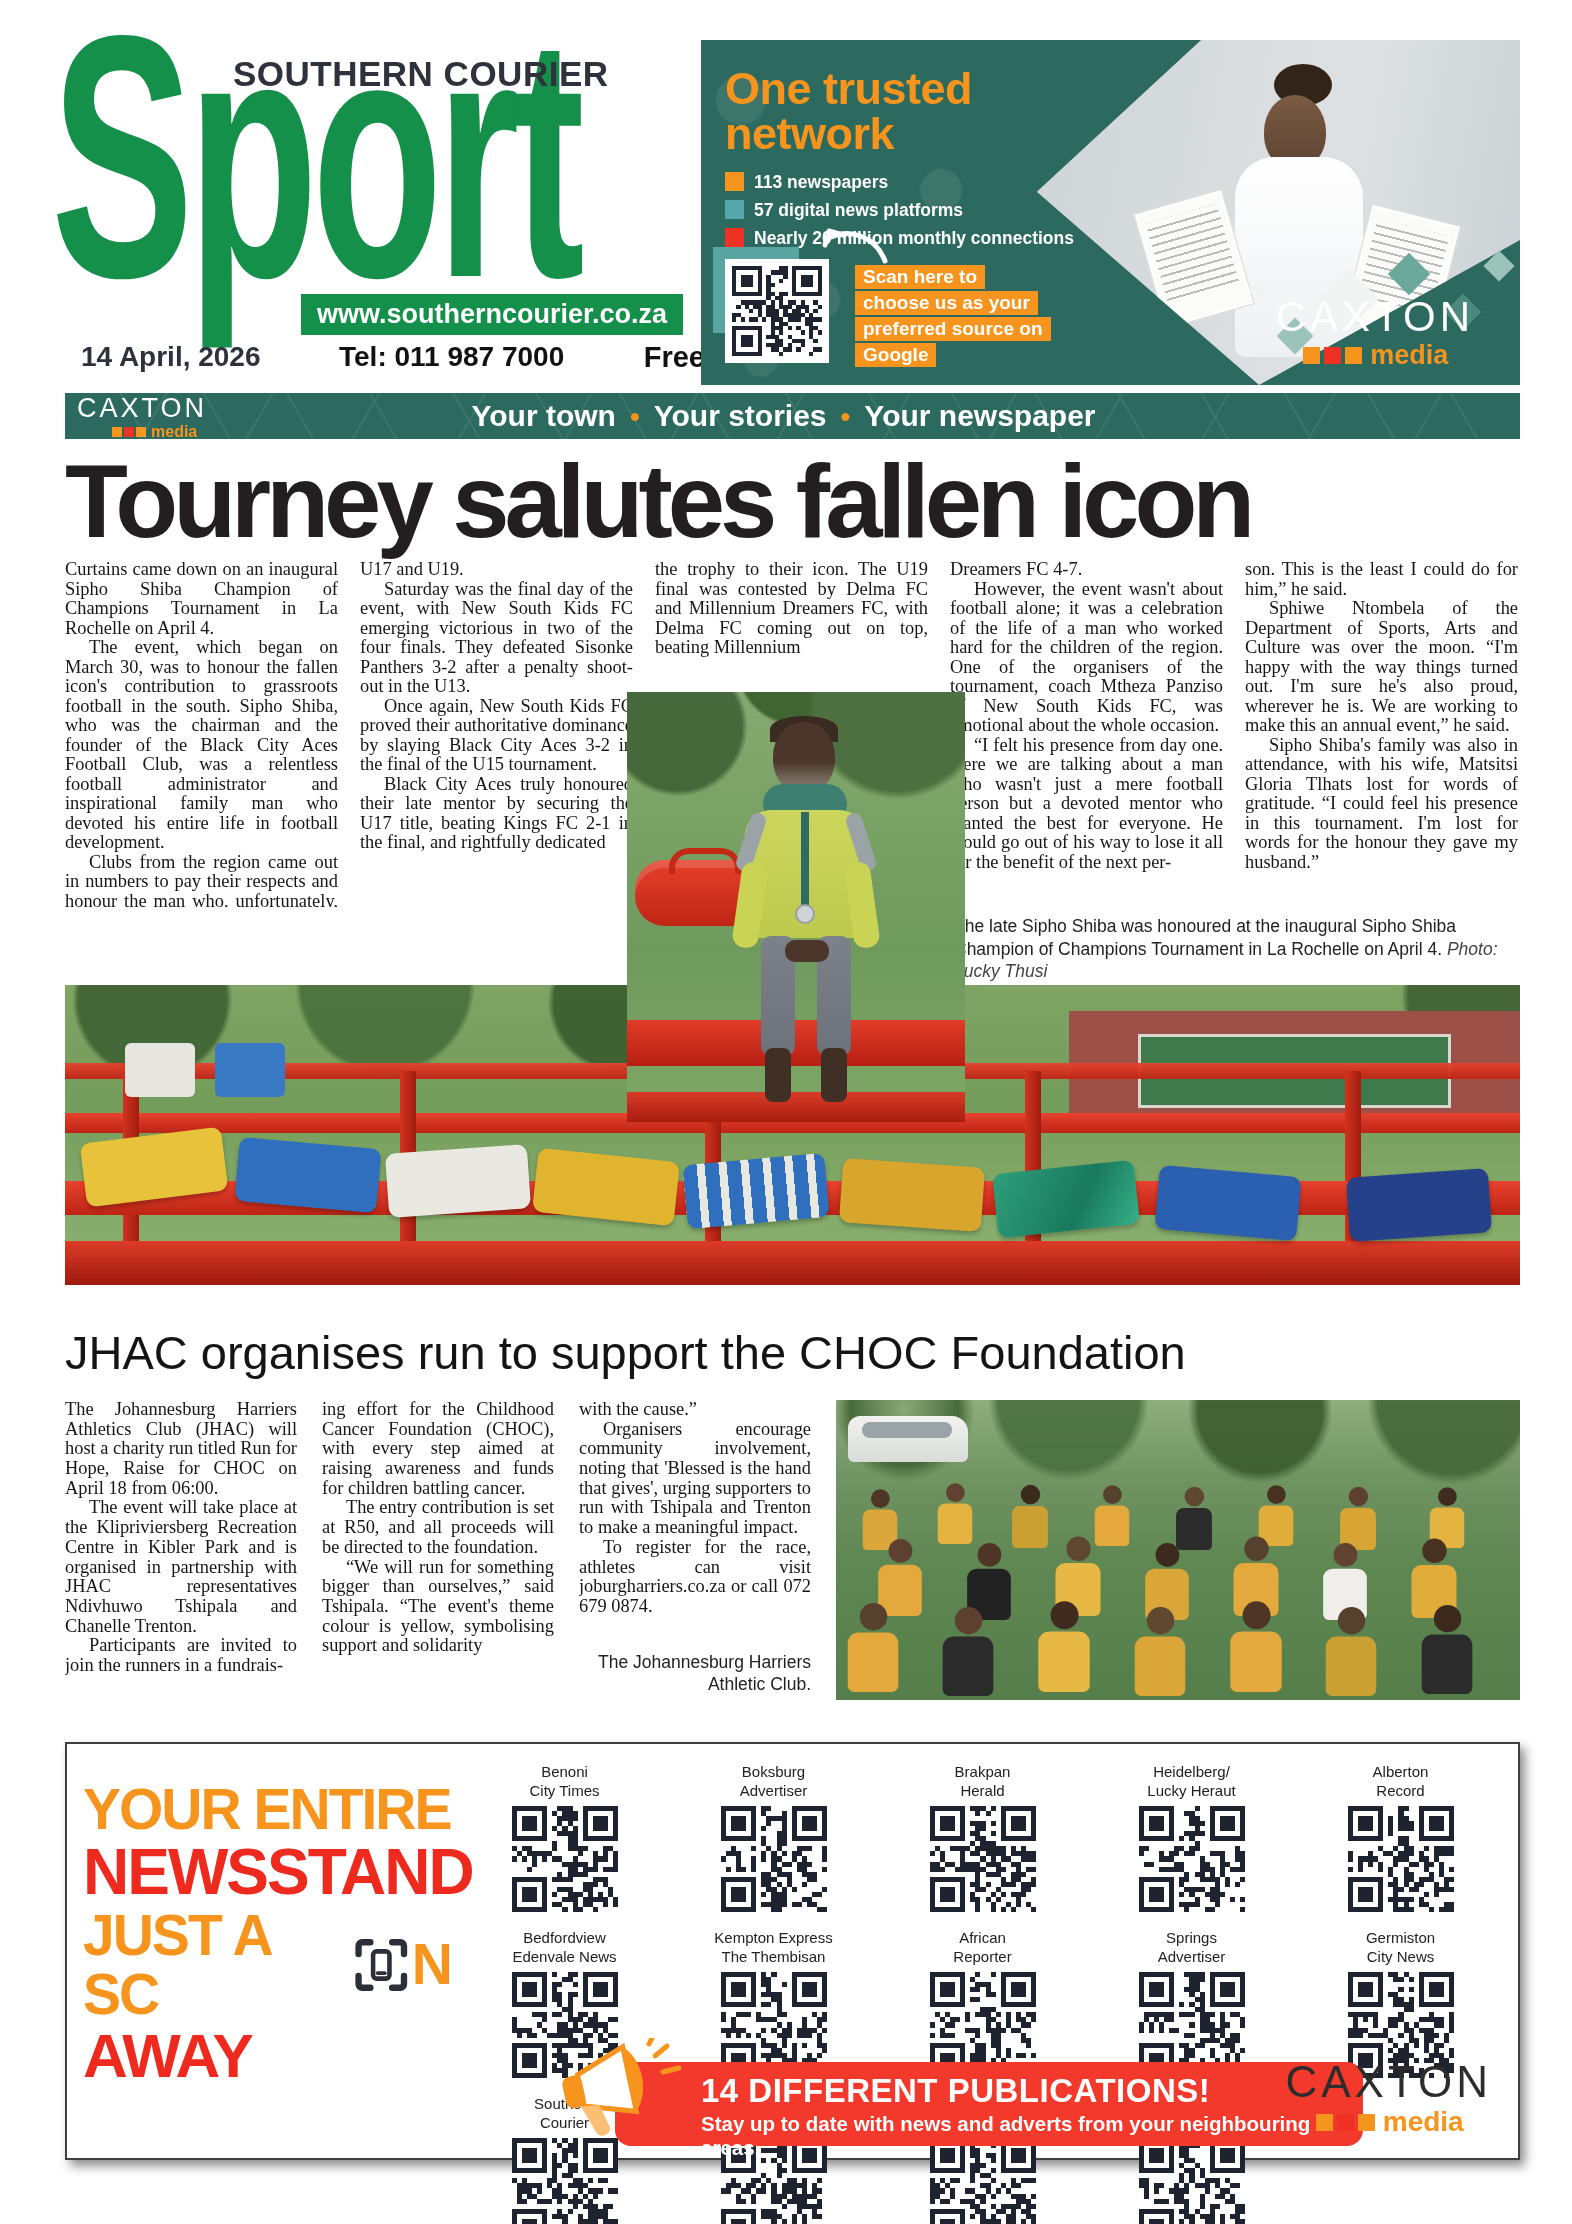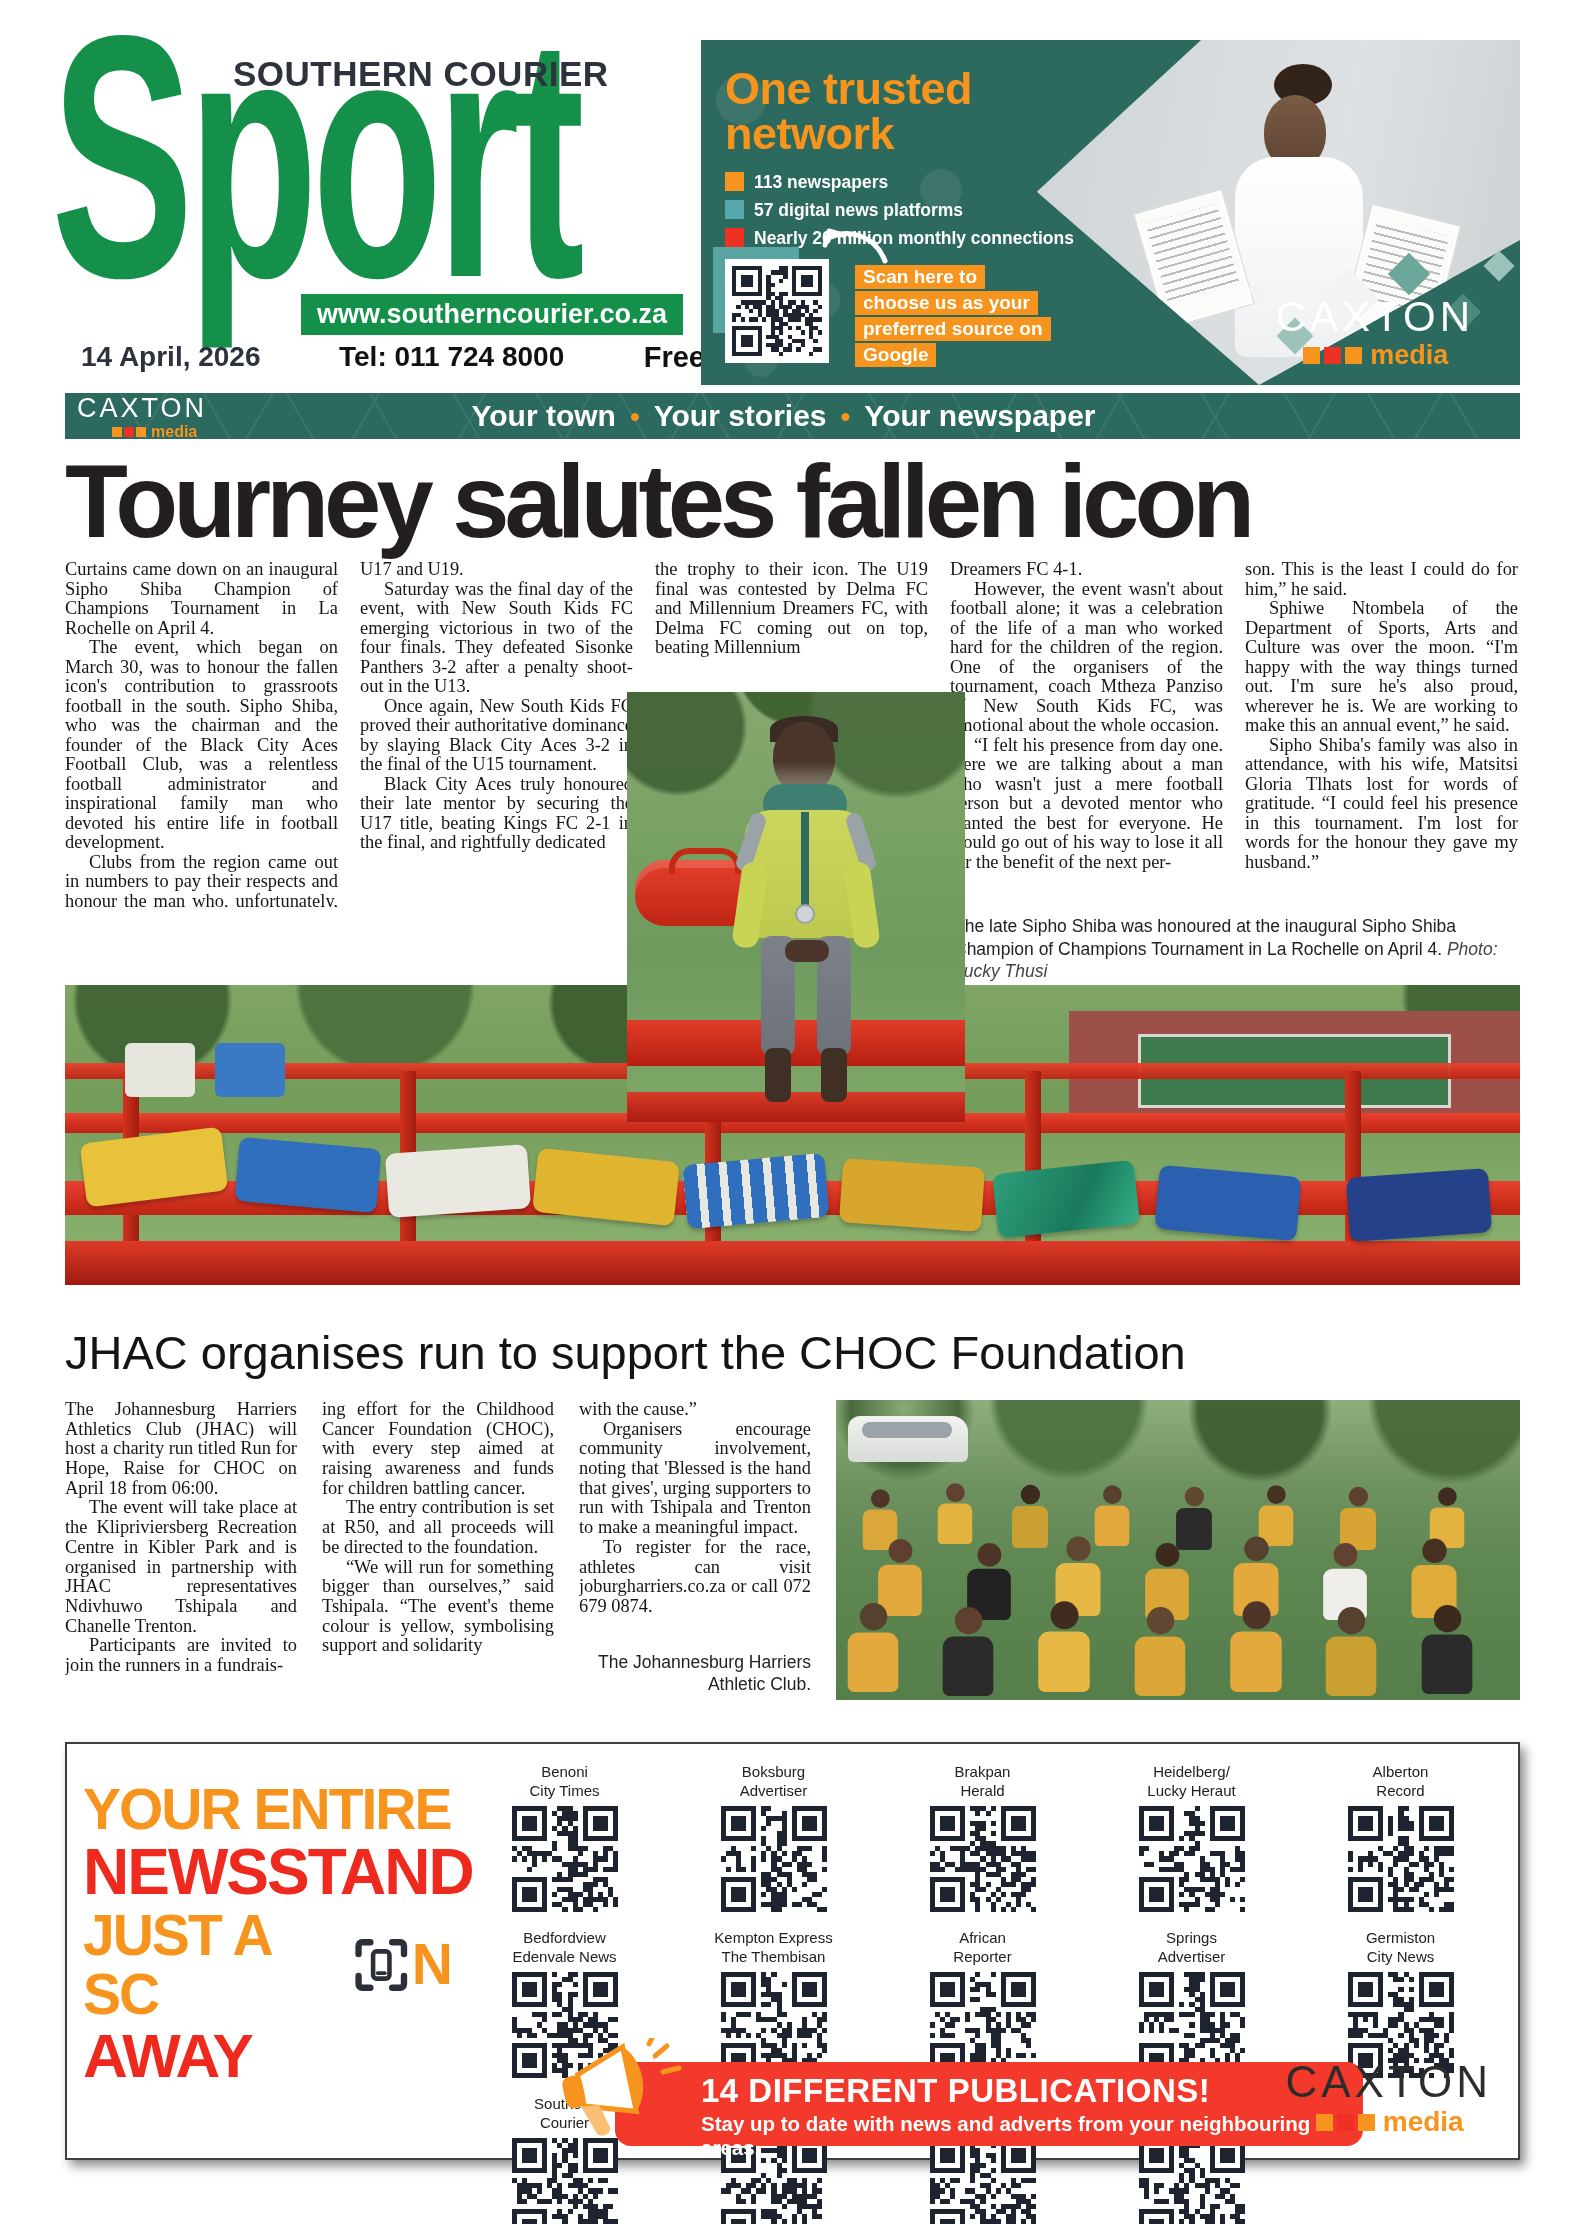--- a/index.html
+++ b/index.html
@@ -222,21 +222,21 @@
 <div class="page">
   <div class="content">
 
     <header class="masthead-row">
       <div class="masthead">
         <div class="logo-word"><span>S</span><span>port</span></div>
         <div class="brand-over">SOUTHERN COURIER</div>
         <div class="url-bar">www.southerncourier.co.za</div>
         <div class="info-row">
           <span class="m-date">14 April, 2026</span>
-          <span class="m-tel">Tel: 011 724 8000</span>
+          <span class="m-tel">Tel: 011 987 7000</span>
           <span class="m-free">Free</span>
         </div>
       </div>
 
       <div class="net-ad">
         <div class="ad-photo">
           <div class="w-bun"></div>
           <div class="w-head"></div>
           <div class="w-body"></div>
           <div class="w-paper p1">
@@ -465,21 +465,21 @@
             <p>Saturday was the final day of the event, with New South Kids FC emerging victorious in two of the four finals. They defeated Sisonke Panthers 3-2 after a penalty shoot-out in the U13.</p>
             <p>Once again, New South Kids FC proved their authoritative dominance by slaying Black City Aces 3-2 in the final of the U15 tournament.</p>
             <p>Black City Aces truly honoured their late mentor by securing the U17 title, beating Kings FC 2-1 in the final, and rightfully dedicated</p>
           </div>
         <div class="col col3">
           <div class="c3text">
               <p>the trophy to their icon. The U19 final was contested by Delma FC and Millennium Dreamers FC, with Delma FC coming out on top, beating Millennium</p>
             </div>
         </div>
         <div class="col">
-            <p>Dreamers FC 4-1.</p>
+            <p>Dreamers FC 4-7.</p>
             <p>However, the event wasn't about football alone; it was a celebration of the life of a man who worked hard for the children of the region. One of the organisers of the tournament, coach Mtheza Panziso of New South Kids FC, was emotional about the whole occasion.</p>
             <p>“I felt his presence from day one. Here we are talking about a man who wasn't just a mere football person but a devoted mentor who wanted the best for everyone. He would go out of his way to lose it all for the benefit of the next per-</p>
           </div>
         <div class="col">
             <p>son. This is the least I could do for him,” he said.</p>
             <p>Sphiwe Ntombela of the Department of Sports, Arts and Culture was over the moon. “I'm happy with the way things turned out. I'm sure he's also proud, wherever he is. We are working to make this an annual event,” he said.</p>
             <p>Sipho Shiba's family was also in attendance, with his wife, Matsitsi Gloria Tlhats lost for words of gratitude. “I could feel his presence in this tournament. I'm lost for words for the honour they gave my husband.”</p>
           </div>
       </div>
 

